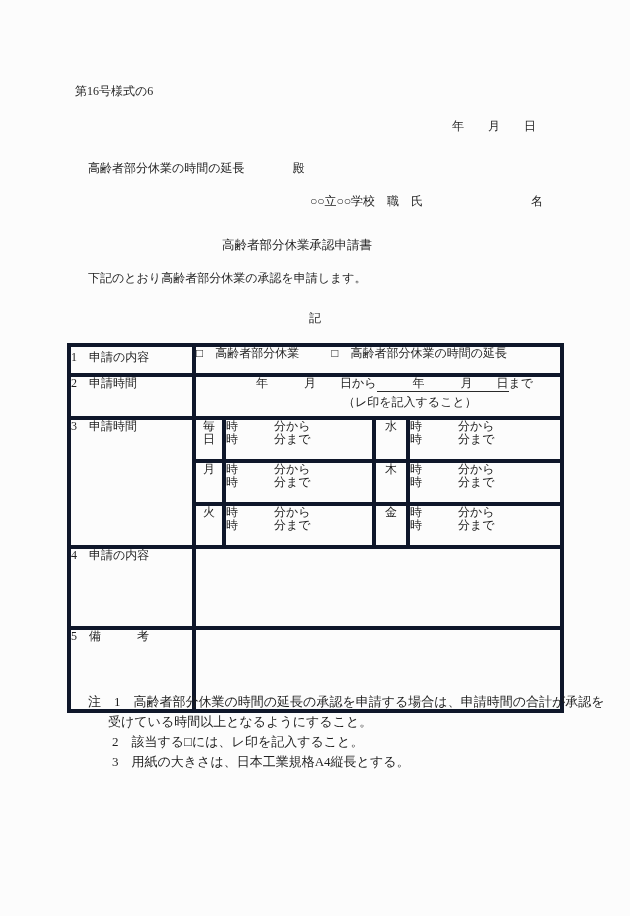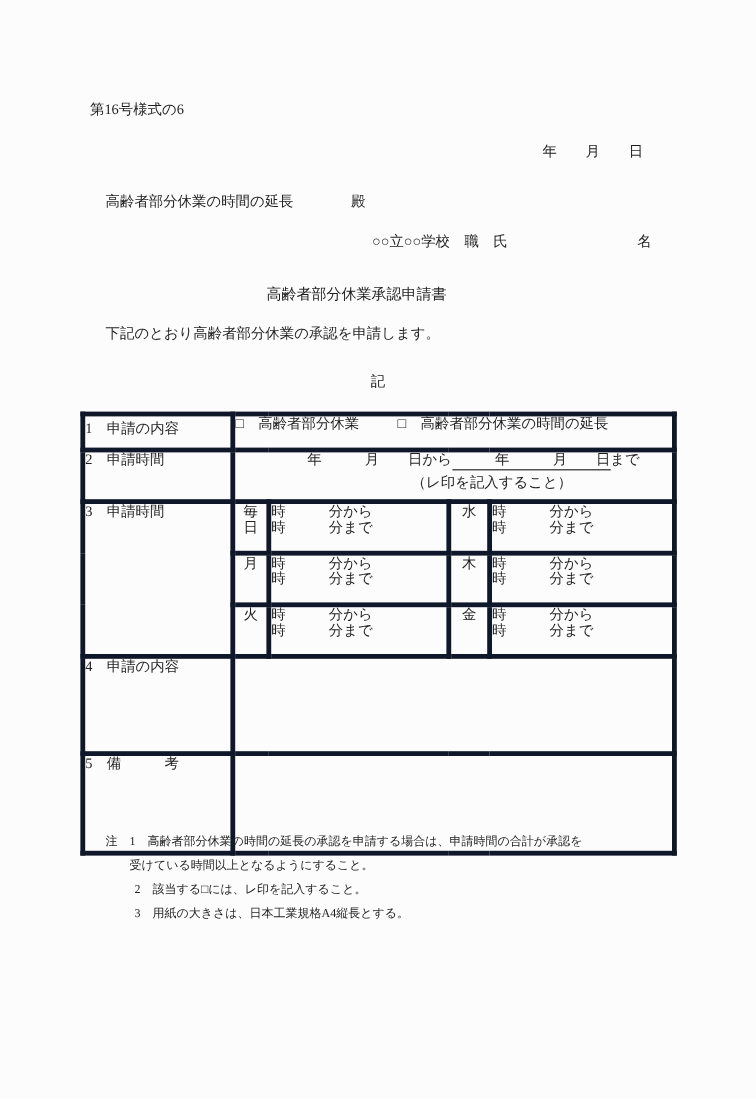--- a/index.html
+++ b/index.html
@@ -54,21 +54,21 @@
   .period-line2{padding-left:147px;margin-top:4px;white-space:pre;line-height:13px;}
 
   td.day-cell{vertical-align:middle;text-align:center;}
   td.day-cell .day{display:inline-block;width:13px;line-height:13px;word-break:break-all;white-space:normal;}
   td.time-cell{vertical-align:middle;}
   td.time-cell.t1{padding-right:6px;}
   td.time-cell.t2{padding-right:8px;}
   td.time-cell div{line-height:13px;white-space:pre;}
 
   
-  .note{font-size:10px;line-height:14px;}
+  .note{font-size:13px;line-height:14px;}
   .note-1{left:88px;top:695px;}
   .note-1b{left:108px;top:715px;}
   .note-2{left:112px;top:735px;}
   .note-3{left:112px;top:755px;}
 </style>
 </head>
 <body>
 
 <div class="abs form-number">第16号様式の6</div>
 <div class="abs date-line">年　　月　　日</div>

